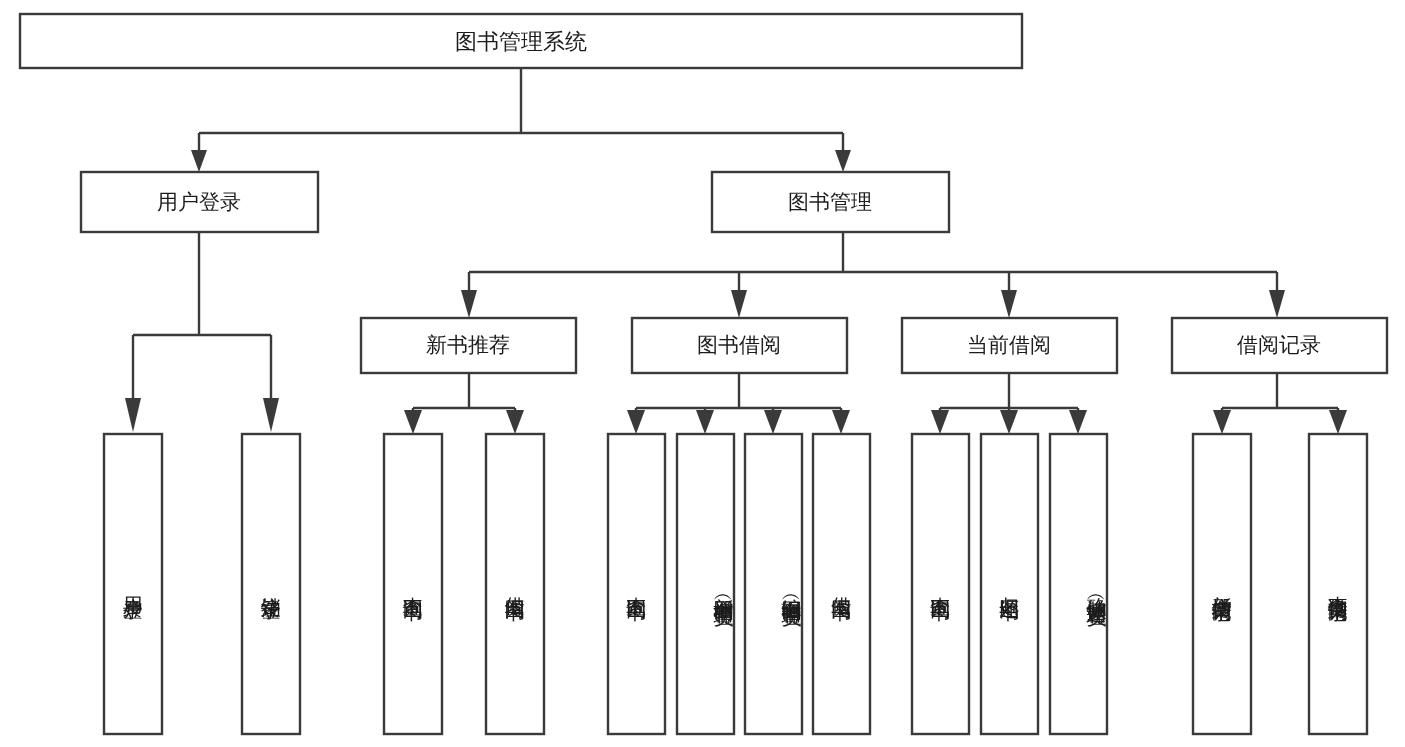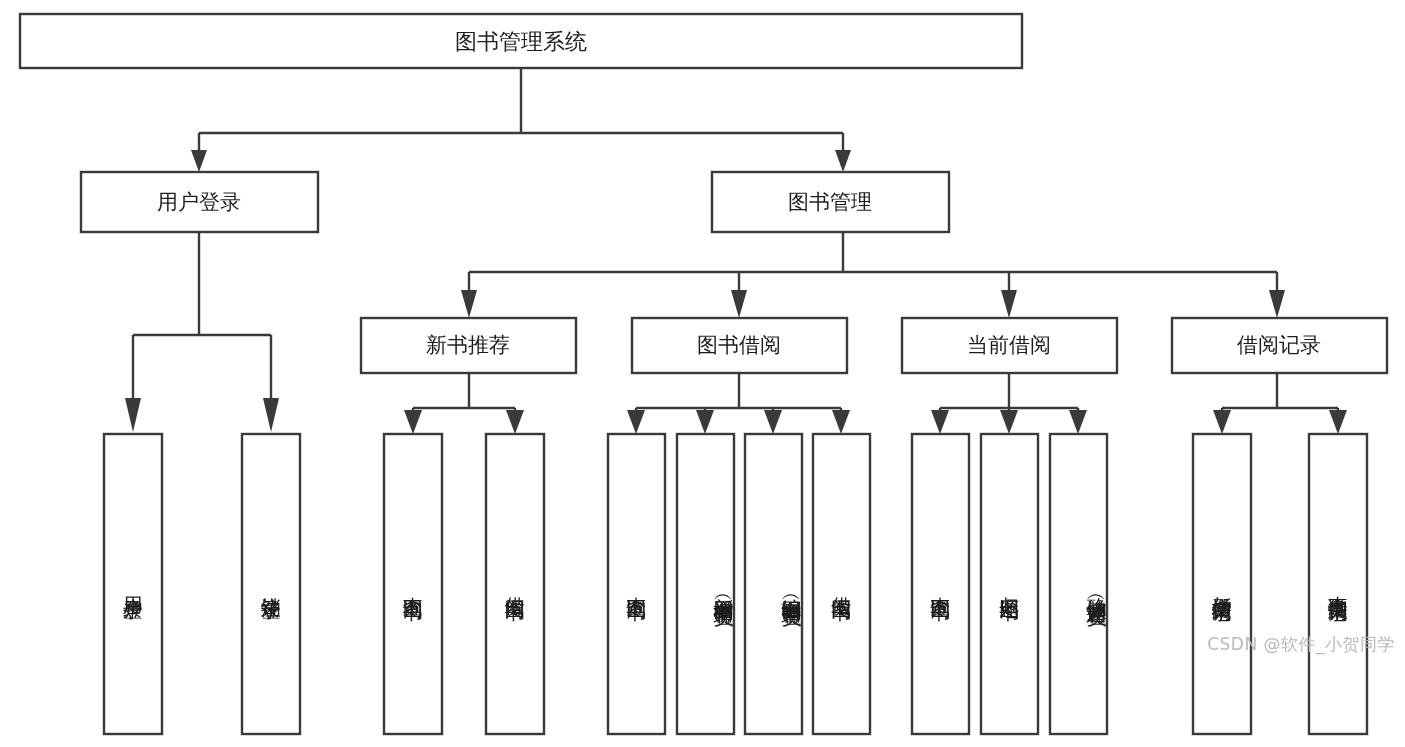--- a/index.html
+++ b/index.html
@@ -230,15 +230,14 @@
   <div class="vlabel" style="left:745px; top:434px; width:57px; height:300px; align-items:flex-start; padding-top:10px; box-sizing:border-box;">编辑图书（管理员）</div>
   <div class="vlabel" style="left:813px; top:434px; width:57px; height:300px;">借阅图书</div>
 
   <div class="vlabel" style="left:912px; top:434px; width:57px; height:300px;">查询图书</div>
   <div class="vlabel" style="left:981px; top:434px; width:57px; height:300px;">归还图书</div>
   <div class="vlabel" style="left:1050px; top:434px; width:57px; height:300px; align-items:flex-start; padding-top:10px; box-sizing:border-box;">确认归还（管理员）</div>
 
   <div class="vlabel" style="left:1193px; top:434px; width:58px; height:300px;">新增借阅记录</div>
   <div class="vlabel" style="left:1309px; top:434px; width:58px; height:300px;">查询借阅记录</div>
 
-  <div class="watermark">CSDN @软件_小贺同学</div>
 
 </div>
 
 </body></html>

